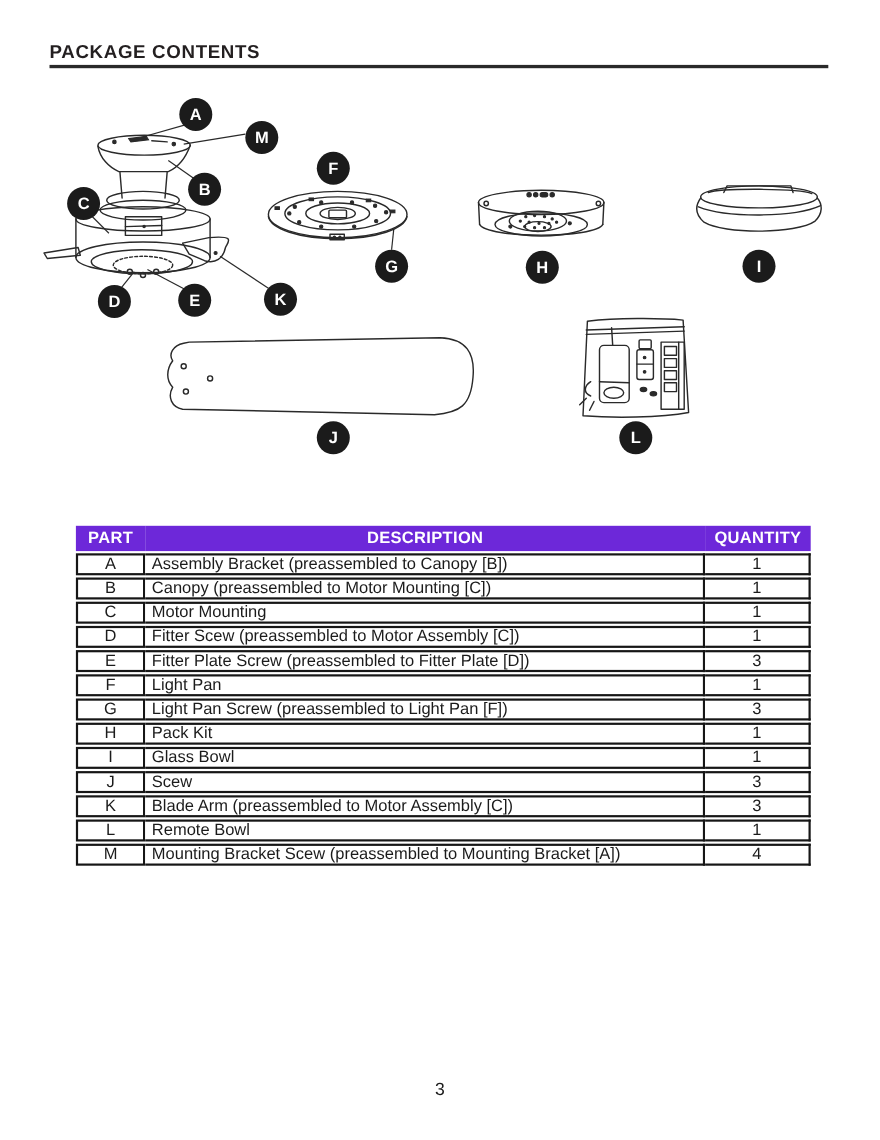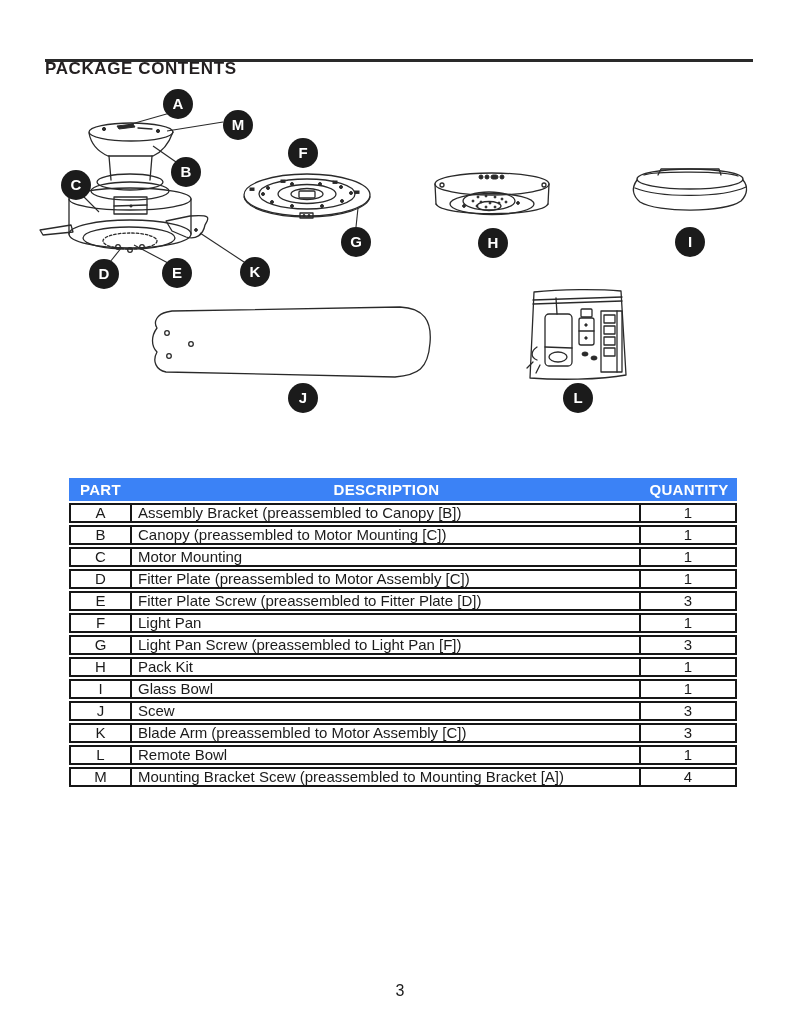--- a/index.html
+++ b/index.html
@@ -2,33 +2,33 @@
 <html><head>
 <meta charset="utf-8">
 <style>
   html,body{margin:0;padding:0;background:#ffffff;}
   .page{
     position:relative;width:800px;height:1036px;background:#ffffff;
     font-family:"Liberation Sans", sans-serif;color:#1b1b1b;overflow:hidden;
   }
   .title{
     position:absolute;left:45px;top:38px;font-size:17px;font-weight:bold;
-    letter-spacing:0.6px;color:#231f20;margin-top:21px;
+    letter-spacing:0.6px;color:#231f20;
   }
   .title-rule{
     position:absolute;left:45px;top:59px;width:708px;height:3px;background:#2a2a2a;
   }
   .diagram-svg{position:absolute;left:0;top:85px;}
   .parts-table{
     position:absolute;left:69px;top:476px;width:668px;
     border-collapse:separate;border-spacing:0 2px;
     font-size:15px;color:#1b1b1b;table-layout:fixed;
   }
   .parts-table th{
-    background:#3b82f6;color:#ffffff;font-weight:bold;font-size:15px;
+    background:#6d28d9;color:#ffffff;font-weight:bold;font-size:15px;
     height:23px;padding:0;letter-spacing:0.3px;border:0;
   }
   .parts-table td{
     border:2px solid #161616;border-left:none;background:#ffffff;
     height:16px;padding:0 6px;line-height:16px;white-space:nowrap;overflow:hidden;
   }
   .parts-table td.c-part{border-left:2px solid #161616;text-align:center;padding:0;}
   .parts-table td.c-qty{text-align:center;padding:0;}
   .page-number{
     position:absolute;left:0;top:982px;width:100%;text-align:center;
@@ -270,21 +270,21 @@
           <td class="c-desc">Canopy (preassembled to Motor Mounting [C])</td>
           <td class="c-qty">1</td>
         </tr>
       <tr>
           <td class="c-part">C</td>
           <td class="c-desc">Motor Mounting</td>
           <td class="c-qty">1</td>
         </tr>
       <tr>
           <td class="c-part">D</td>
-          <td class="c-desc">Fitter Plate (preassembled to Motor Assembly [C])</td>
+          <td class="c-desc">Fitter Scew (preassembled to Motor Assembly [C])</td>
           <td class="c-qty">1</td>
         </tr>
       <tr>
           <td class="c-part">E</td>
           <td class="c-desc">Fitter Plate Screw (preassembled to Fitter Plate [D])</td>
           <td class="c-qty">3</td>
         </tr>
       <tr>
           <td class="c-part">F</td>
           <td class="c-desc">Light Pan</td>

